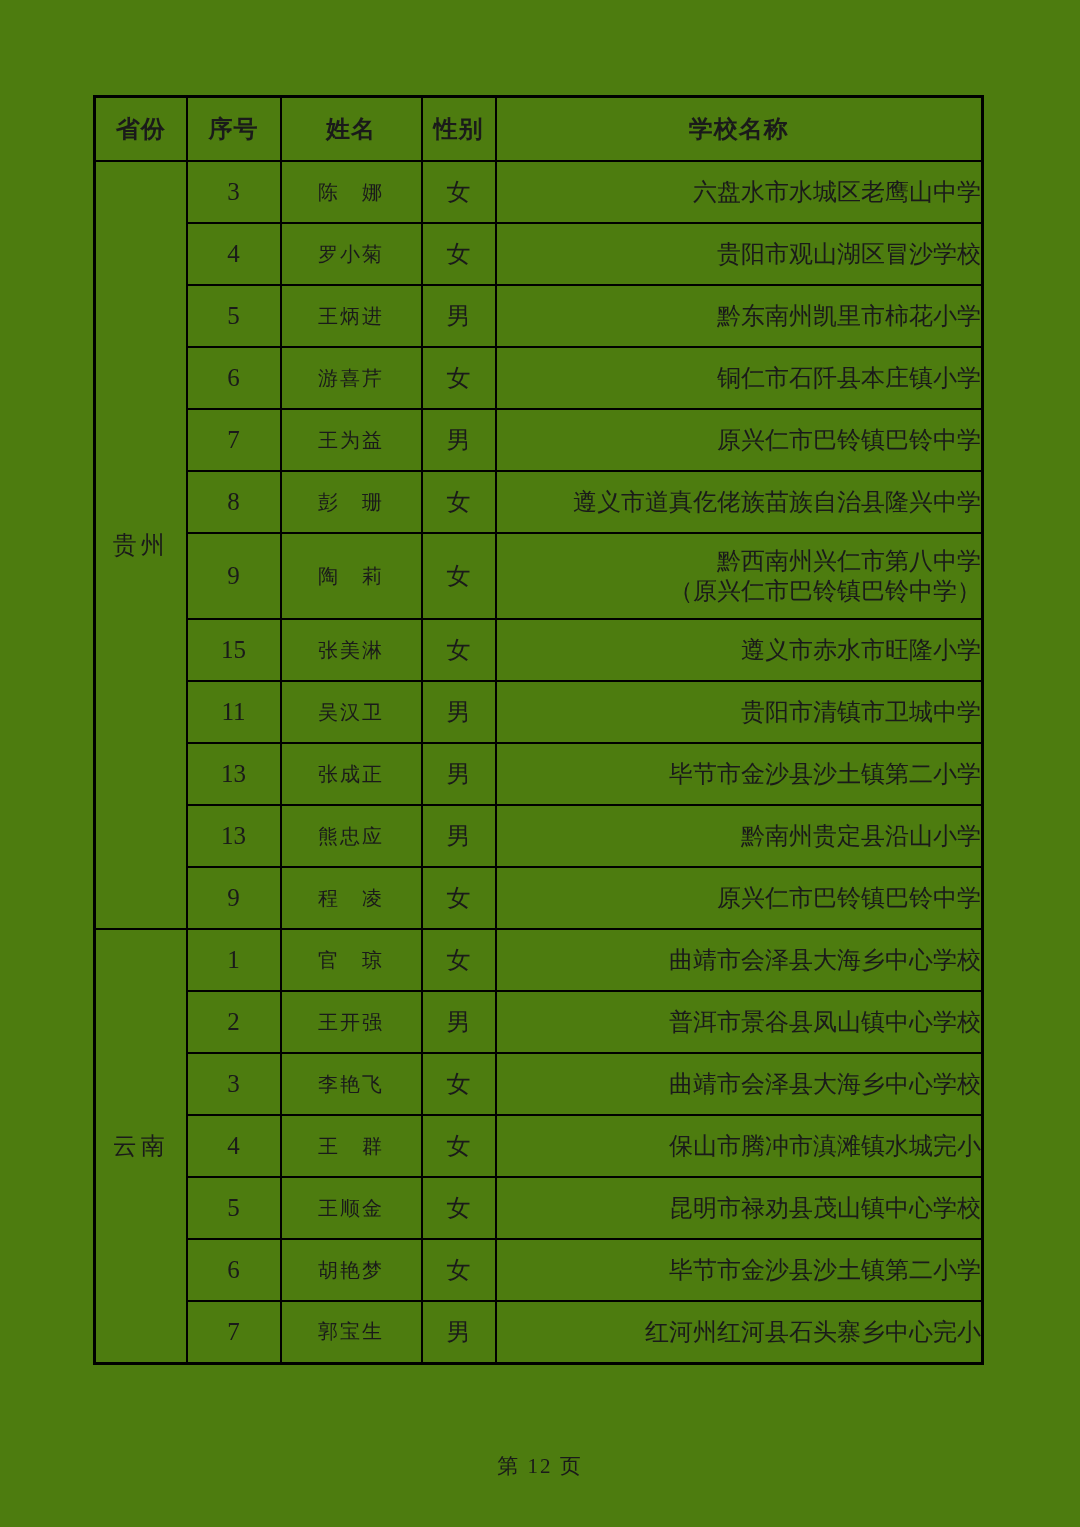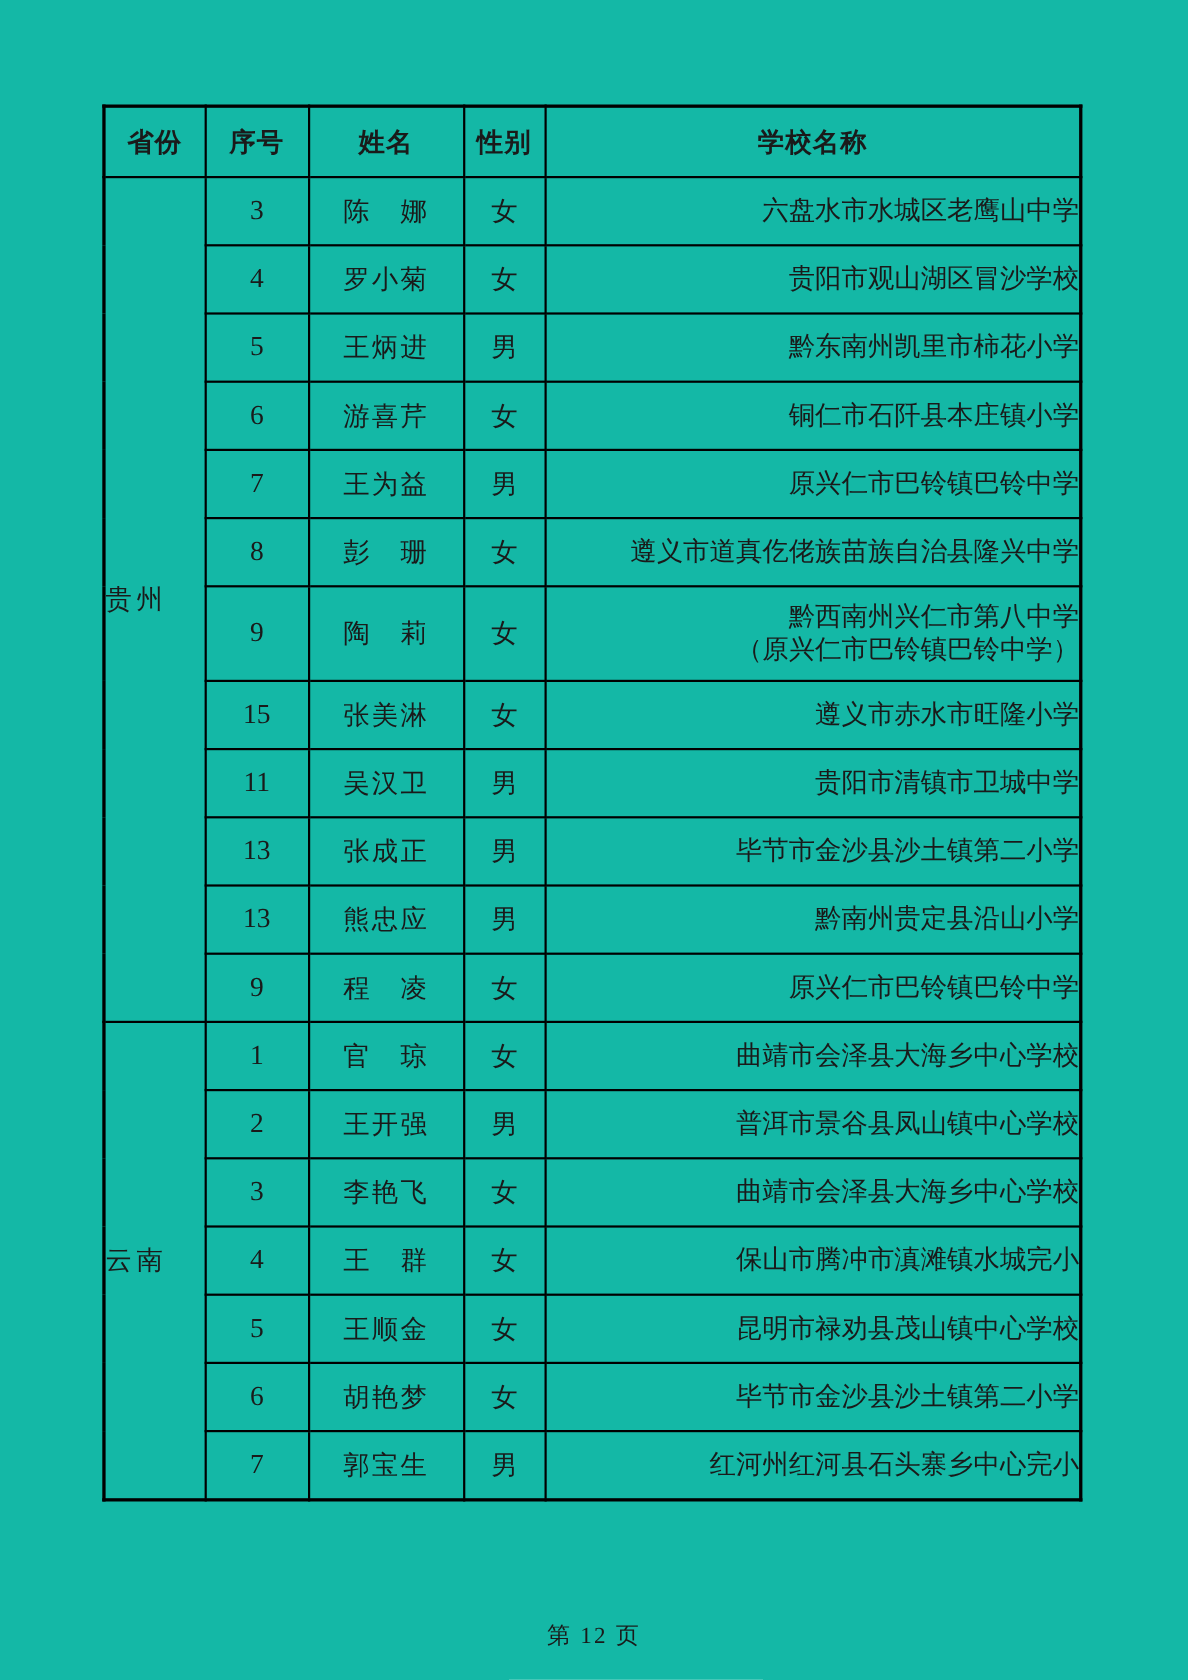--- a/index.html
+++ b/index.html
@@ -10,21 +10,21 @@
     width: 1080px;
     height: 1527px;
     background: #ffffff;
     position: relative;
     font-family: "Liberation Serif", "DejaVu Serif", serif;
     color: #1a1a1a;
   }
   .page {
     position: absolute;
     inset: 0;
-    background: #14b8a6;
+    background: #4d7c0f;
     overflow: hidden;
   }
   table.roster {
     position: absolute;
     left: 93px;
     top: 95px;
     width: 888px;
     border-collapse: collapse;
     table-layout: fixed;
     border: 3px solid #000;
@@ -43,51 +43,51 @@
     text-align: center;
     letter-spacing: 1px;
   }
   table.roster tr.data-row {
     height: 62px;
   }
   table.roster tr.data-row.tall {
     height: 86px;
   }
   .province-cell {
+    text-align: center;
     font-size: 24px;
     letter-spacing: 4px;
   }
   .no-cell {
     text-align: center;
     font-size: 25px;
   }
   .name-cell {
     text-align: center;
-    font-size: 24px;
+    font-size: 20px;
     letter-spacing: 2px;
   }
   .gender-cell {
     text-align: center;
     font-size: 24px;
   }
   .school-cell {
     text-align: right;
     padding-left: 10px;
     font-size: 24px;
     line-height: 1.25;
   }
   .page-footer {
     position: absolute;
     left: 0;
     right: 0;
     top: 1452px;
     text-align: center;
     font-size: 21px;
     letter-spacing: 2px;
-    margin-top: 21px;
   }
 </style>
 </head>
 <body>
 
 <div class="page">
 
   <table class="roster">
     <colgroup>
       <col style="width:92px">

